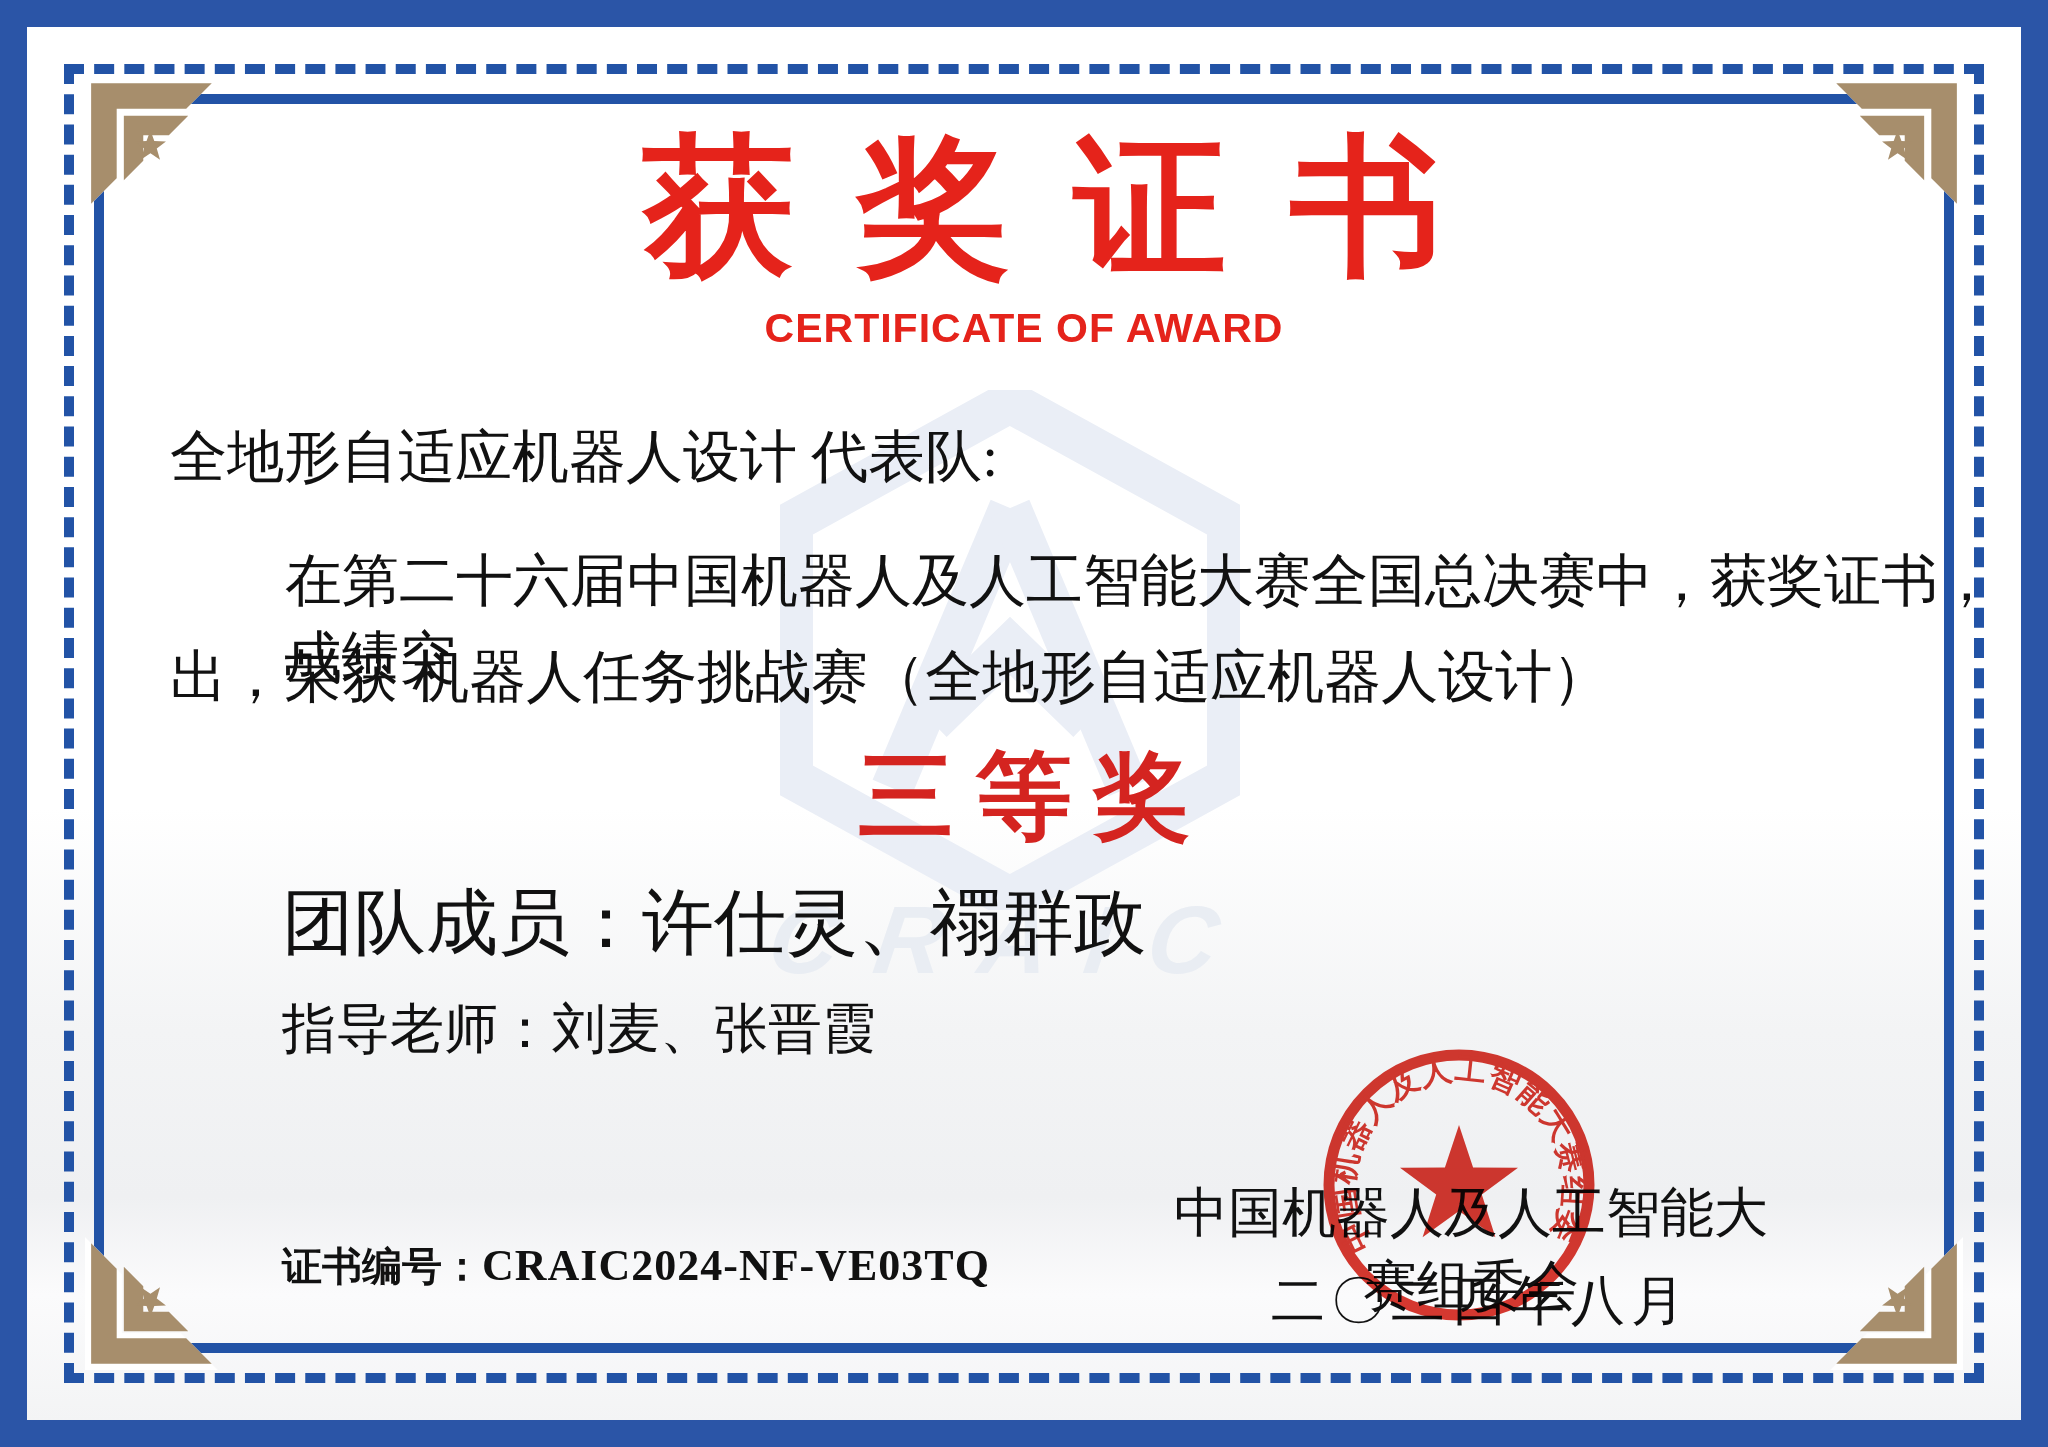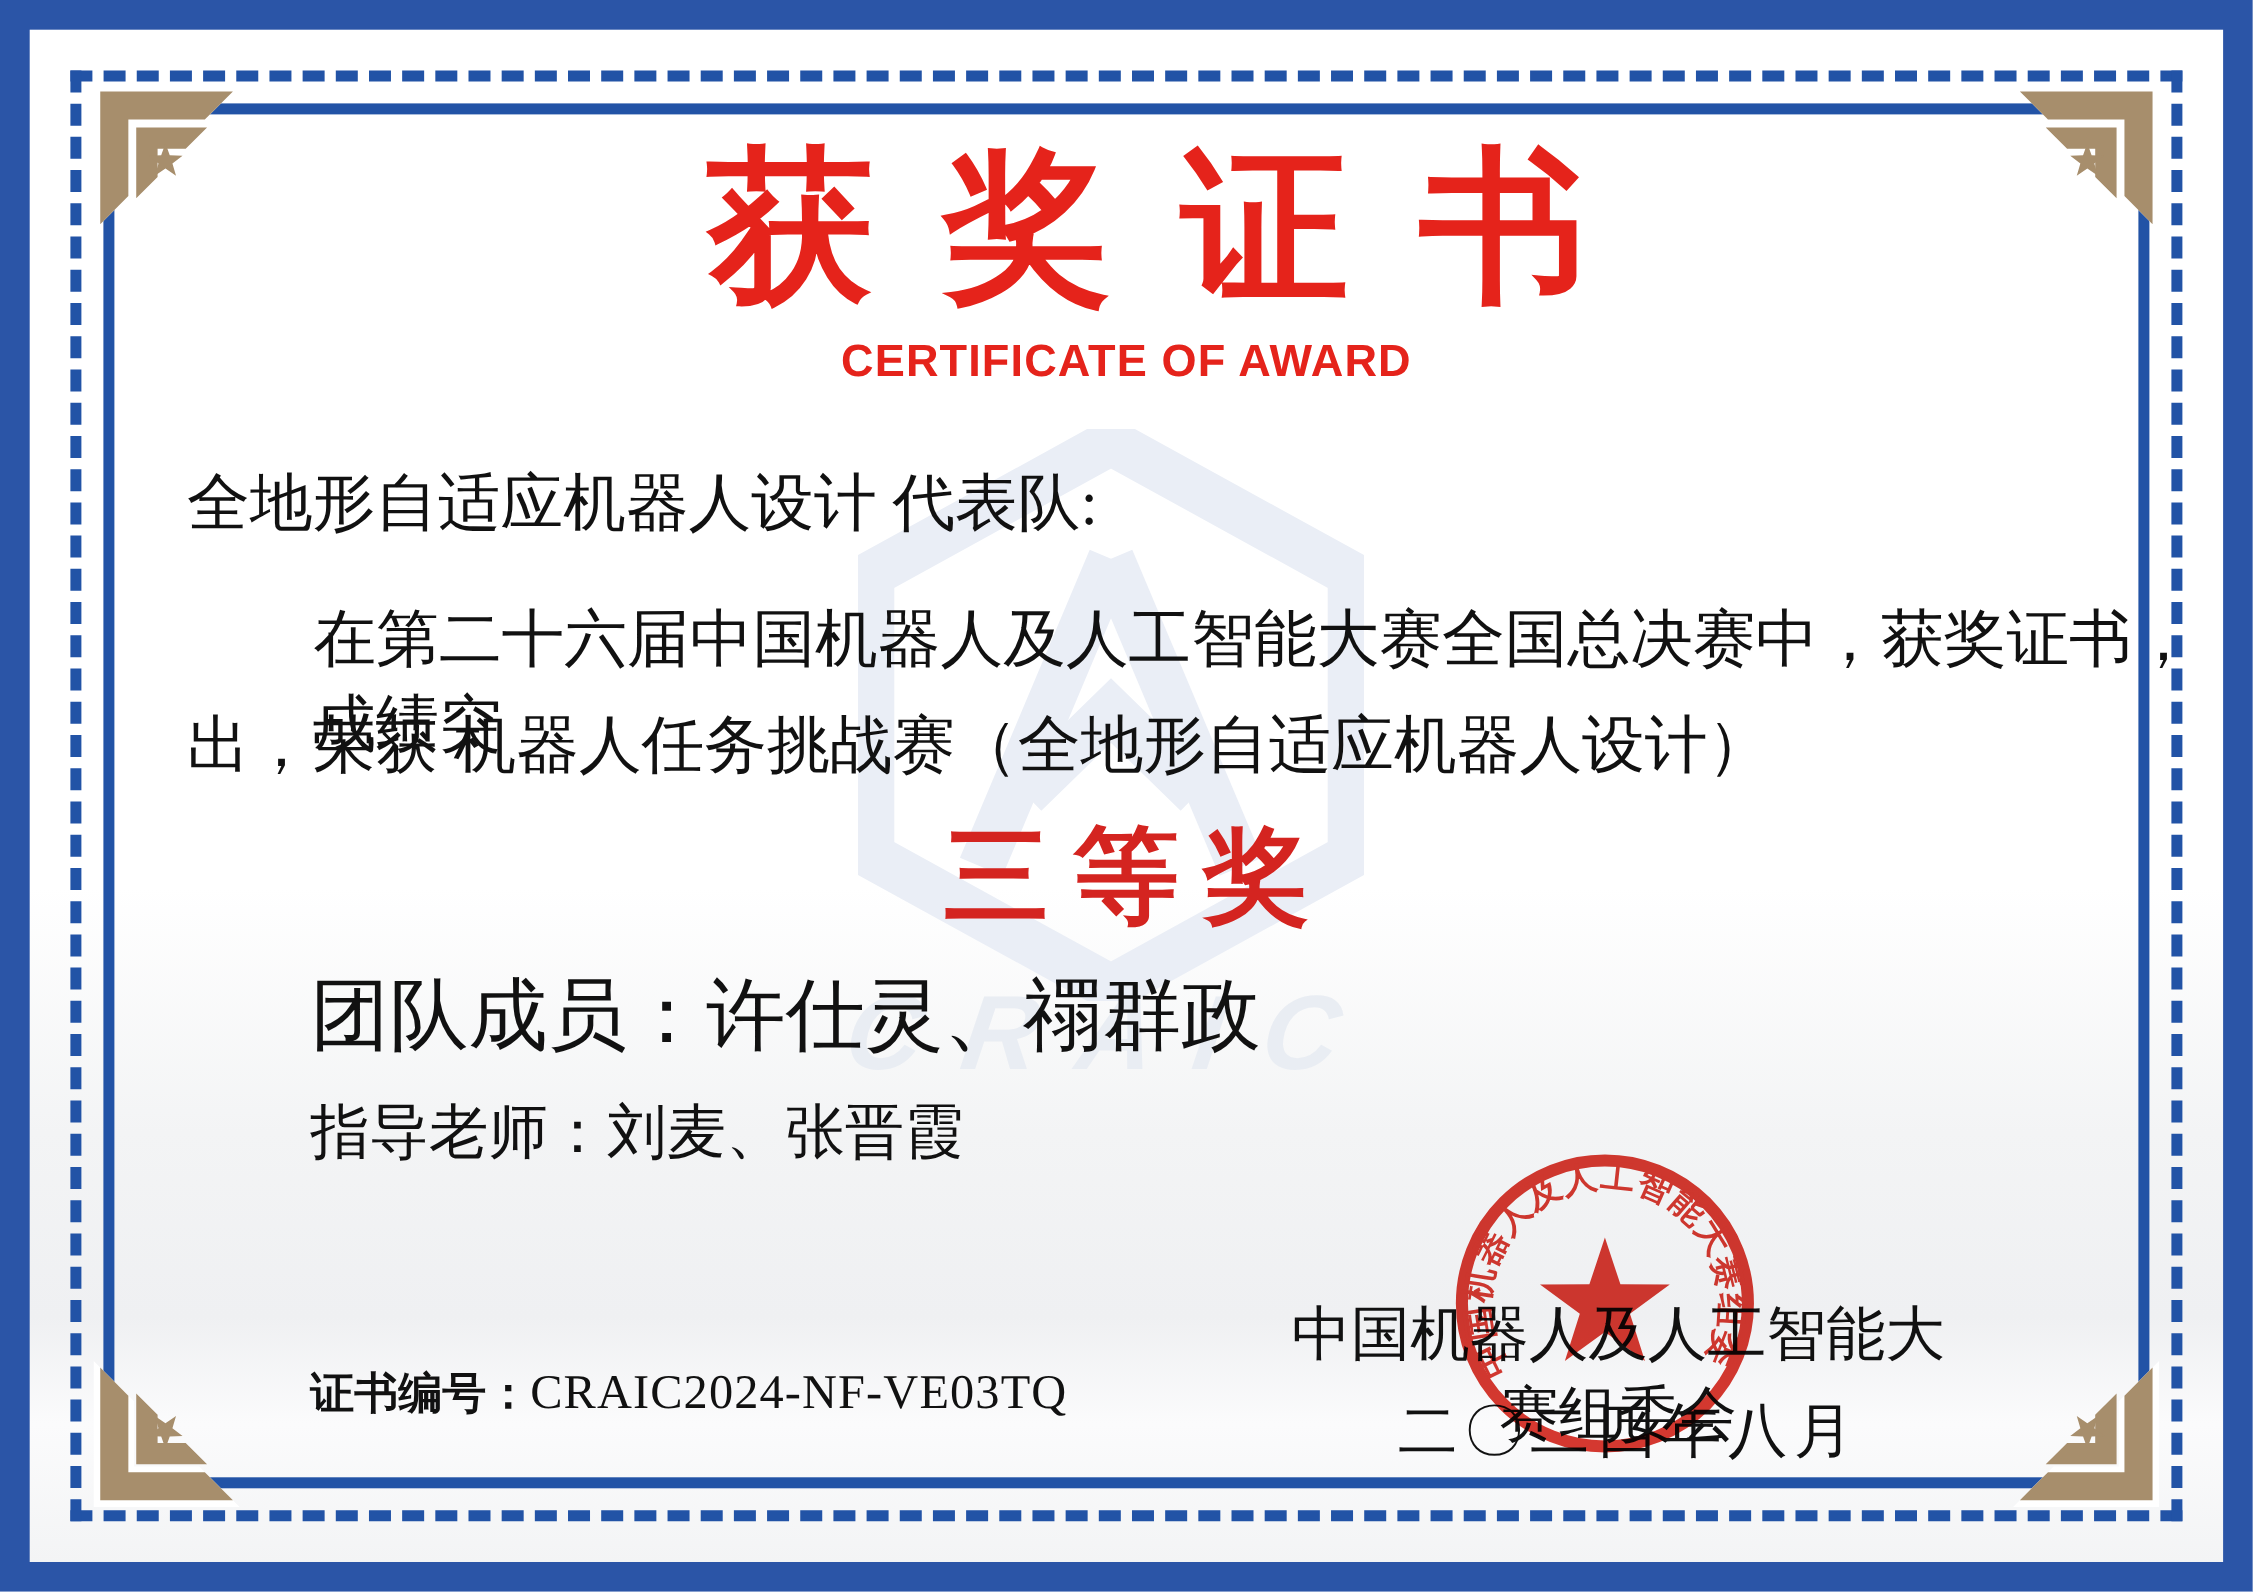--- a/index.html
+++ b/index.html
@@ -65,21 +65,21 @@
   .body2{position:absolute;left:143px;top:612px;font-size:57px;}
   .award{
     position:absolute;left:0;right:0;top:706px;
     text-align:center;font-size:96px;font-weight:bold;
     color:#d42420;letter-spacing:22px;text-indent:22px;
   }
   .team{position:absolute;left:255px;top:848px;font-size:72px;}
   .advisor{position:absolute;left:255px;top:938px;font-size:54px;margin-top:28px;}
   .closing{position:absolute;left:255px;top:1018px;font-size:54px;}
   .certno{position:absolute;left:255px;top:1212px;font-size:40px;font-weight:bold;}
-  .certno .code{font-size:44px;font-weight:normal;letter-spacing:1px;}
+  .certno .code{font-size:44px;font-weight:bold;letter-spacing:1px;}
   .issuer{
     position:absolute;left:1124px;top:1150px;width:640px;
     text-align:center;font-size:54px;
   }
   .dateline{
     position:absolute;left:1134px;top:1238px;width:640px;
     text-align:center;font-size:54px;letter-spacing:6px;
   }
   .seal{
     position:absolute;left:1282px;top:1008px;width:300px;height:300px;

